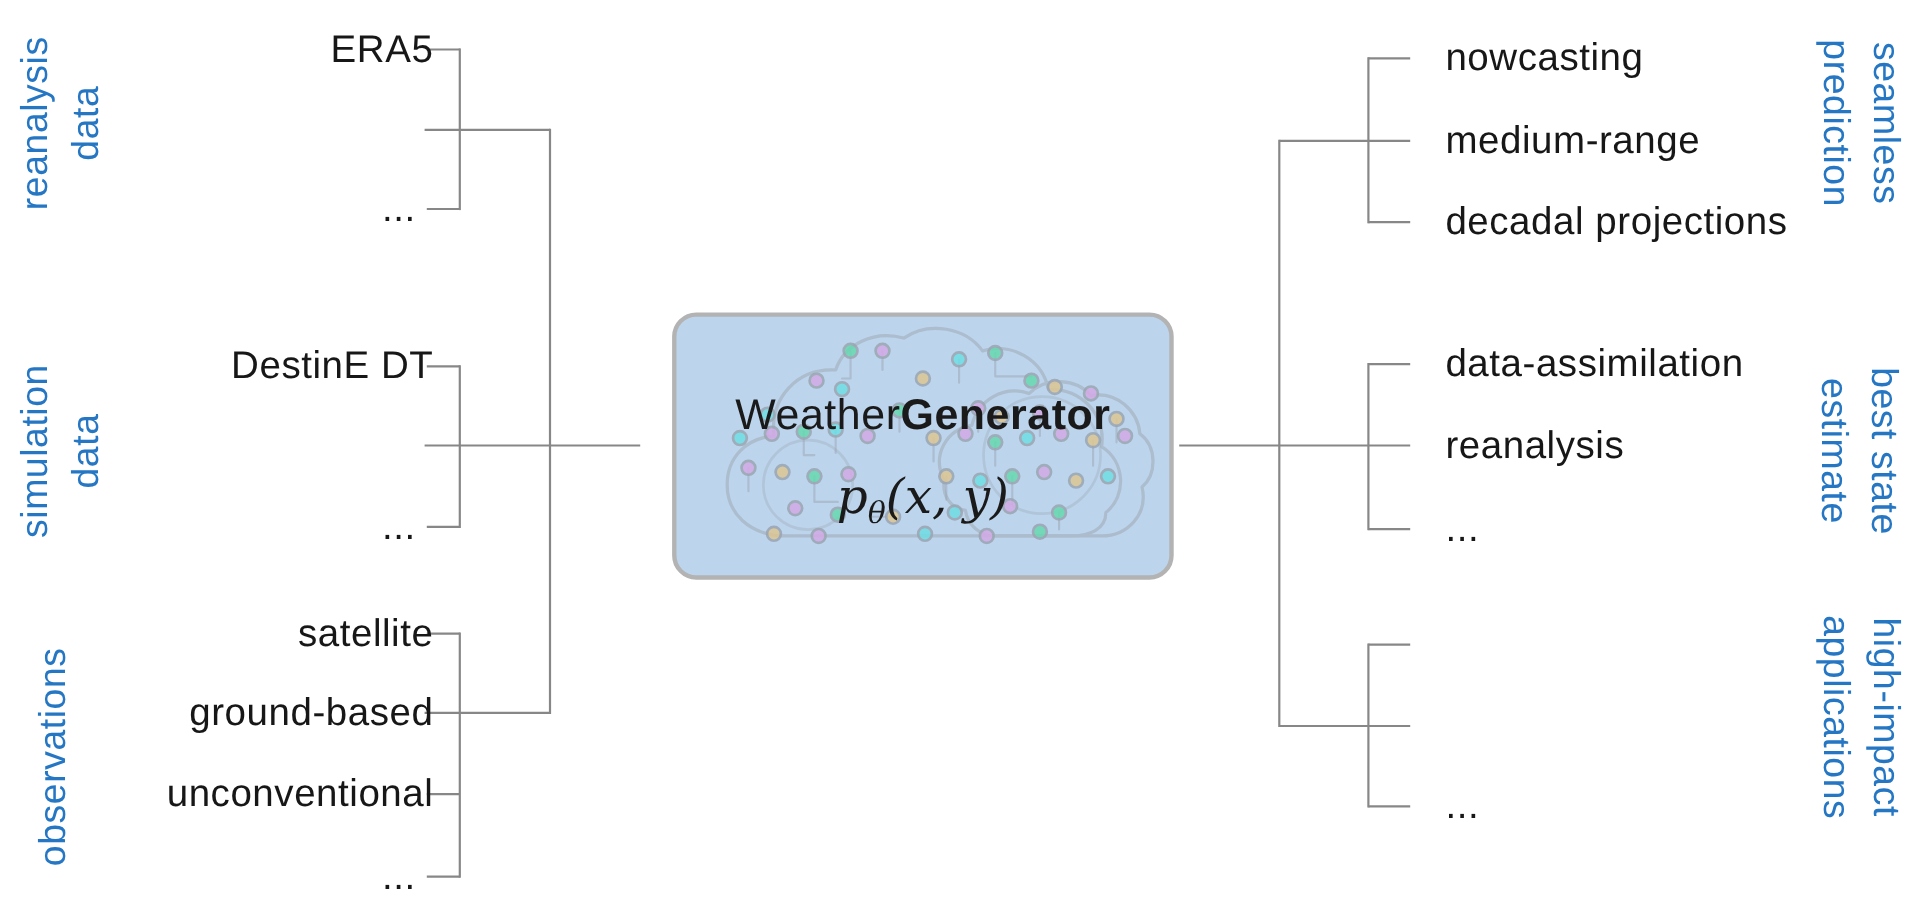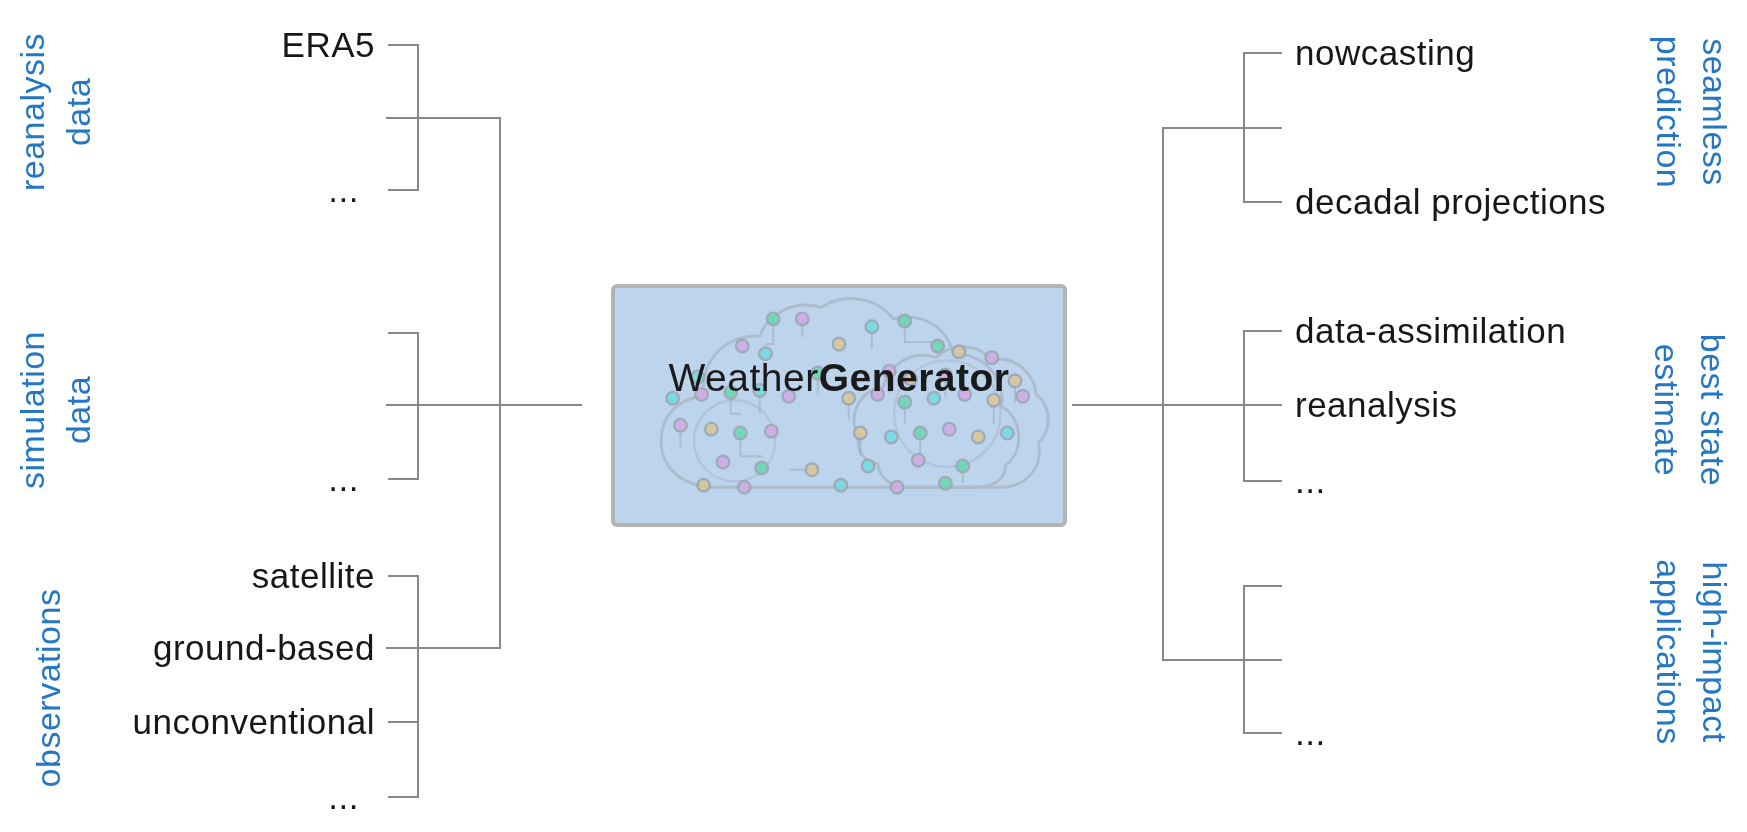--- a/index.html
+++ b/index.html
@@ -10,41 +10,42 @@
     font-family:"Liberation Sans", sans-serif;
     overflow:hidden;
   }
   svg.overlay{position:absolute;left:0;top:0;pointer-events:none;}
   .item{
     position:absolute;
     height:44px;line-height:44px;
     font-size:35px;color:#171717;
     white-space:nowrap;
     letter-spacing:0.5px;
+    margin-left:19px;
   }
   .item.left{left:0;width:375px;text-align:right;}
   .item.left.dots{padding-right:16px;width:359px;}
   .item.right{left:1295px;text-align:right;}
   .cat-label{
     position:absolute;
     color:#2577c4;
     font-size:34px;line-height:46px;
     text-align:center;white-space:nowrap;
     letter-spacing:0.5px;
   }
   .cat-label.rot-left{transform:translate(-50%,-50%) rotate(-90deg);}
   .cat-label.rot-right{transform:translate(-50%,-50%) rotate(90deg);}
   .cat-label span{display:block;}
   #center-box{
     position:absolute;
     left:611px;top:284px;width:456px;height:243px;
     box-sizing:border-box;
     background:#bcd4ec;
     border:4px solid #b3b3b3;
-    border-radius:6px;
+    border-radius:22px;
     overflow:hidden;
   }
   #box-title{
     position:absolute;left:0;top:67px;width:100%;
     text-align:center;font-size:39px;line-height:46px;
     color:#1a1a1a;letter-spacing:0.5px;z-index:2;
   }
   #box-title .bold{font-weight:700;}
   #box-formula{
     position:absolute;left:0;top:136px;width:100%;
@@ -114,27 +115,29 @@
     <span>best state</span>
     <span>estimate</span>
   </div>
   <div class="cat-label rot-right" style="left:1692px;top:652px">
     <span>high-impact</span>
     <span>applications</span>
   </div>
 
   <div class="item left" style="top:23px">ERA5</div>
   <div class="item left dots" style="top:168px">...</div>
+  <div class="item left" style="top:311px">DestinE DT</div>
   <div class="item left dots" style="top:457px">...</div>
   <div class="item left" style="top:626px">ground-based</div>
   <div class="item left" style="top:554px">satellite</div>
   <div class="item left" style="top:700px">unconventional</div>
   <div class="item left dots" style="top:775px">...</div>
 
   <div class="item right" style="top:31px">nowcasting</div>
+  <div class="item right" style="top:106px">medium-range</div>
   <div class="item right" style="top:309px">data-assimilation</div>
   <div class="item right" style="top:180px">decadal projections</div>
   <div class="item right" style="top:383px">reanalysis</div>
   <div class="item right" style="top:459px">...</div>
   <div class="item right" style="top:711px">...</div>
 
   <div id="center-box">
 
     <svg class="cloud-svg" width="448" height="235" viewBox="0 0 456 243">
       <g stroke="#9fa9b5" stroke-width="3" fill="none" opacity="0.55" stroke-linejoin="round" stroke-linecap="round">
@@ -216,15 +219,18 @@
           <circle cx="130" cy="206" r="6.5" fill="#d3aae6"></circle>
         <circle cx="230" cy="204" r="6.5" fill="#6fdde4"></circle>
           <circle cx="288" cy="206" r="6.5" fill="#d3aae6"></circle>
         <circle cx="338" cy="202" r="6.5" fill="#66d9b0"></circle>
       </g>
     </svg>
 
     <div id="box-title">
       <span>Weather</span><span class="bold">Generator</span>
     </div>
+    <div id="box-formula">
+      <span>p</span><sub>θ</sub><span>(x, y)</span>
+    </div>
   </div>
 
 </div>
 
 </body></html>

